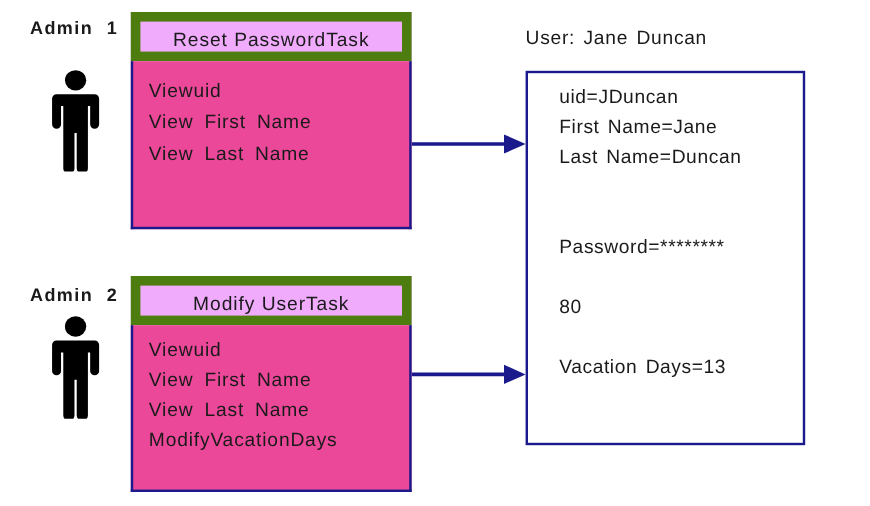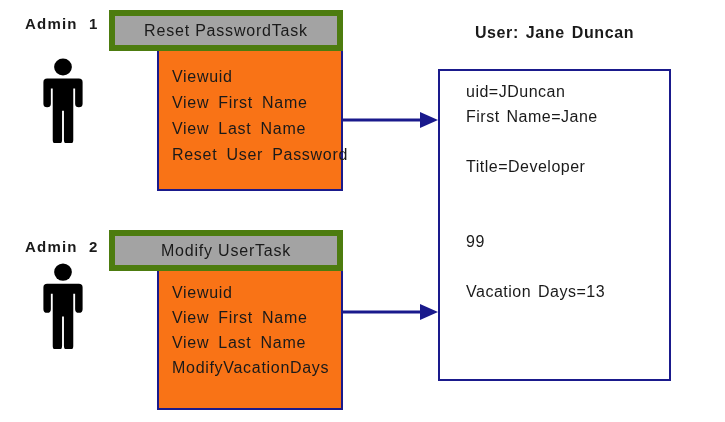--- a/index.html
+++ b/index.html
@@ -19,63 +19,61 @@
     font-weight: bold;
     letter-spacing: 1.2px;
     word-spacing: 6px;
     white-space: nowrap;
   }
   .person-icon { position: absolute; }
 
   .task-box { position: absolute; width: 234px; }
   .task-header {
     box-sizing: border-box;
-    border: 6px solid #4d7c0f;
-    background: #a3a3a3;
+    border: 8px solid #4d7c0f;
+    background: #f0abfc;
     display: flex;
-    align-items: center;
+    align-items: flex-end;
     justify-content: center;
     font-size: 16px;
     letter-spacing: 0.8px;
     white-space: nowrap;
   }
   .task-body {
     box-sizing: border-box;
     border: 2px solid #1a1a8c;
     border-top: none;
-    background: #f97316;
+    background: #ec4899;
     padding: 13px 0 0 13px;
-    margin-left: 48px;
   }
   .perm-line {
     line-height: 26px;
     font-size: 16px;
     letter-spacing: 0.7px;
     word-spacing: 4px;
     white-space: nowrap;
   }
   .task-body.compact { padding-top: 9px; }
   .task-body.compact .perm-line { line-height: 25px; }
 
   .user-title {
     position: absolute;
     left: 438px;
     top: 24px;
     width: 233px;
-    text-align: center;
     font-size: 16px;
-    font-weight: bold;
+    font-weight: normal;
     letter-spacing: 0.6px;
     word-spacing: 2px;
     white-space: nowrap;
   }
   .user-box {
     position: absolute;
     left: 438px;
-    top: 69px;
+    top: 59px;
     width: 233px;
     height: 312px;
     box-sizing: border-box;
     border: 2px solid #1a1a8c;
     background: #ffffff;
     padding: 8px 0 0 26px;
   }
   .user-line {
     height: 25px;
     line-height: 25px;
@@ -99,21 +97,20 @@
   </svg>
 
   <div class="task-box" style="left:109px; top:10px;">
     <div class="task-header" style="height:41px;">
       <span>Reset PasswordTask</span>
     </div>
     <div class="task-body" style="height:140px;">
       <div class="perm-line">Viewuid</div>
       <div class="perm-line">View First Name</div>
       <div class="perm-line">View Last Name</div>
-      <div class="perm-line">Reset User Password</div>
     </div>
   </div>
 
   <div class="abs admin-label" style="left:25px; top:238px;">Admin 2</div>
   <svg class="person-icon" style="left:35px; top:263px;" width="56" height="86" viewBox="0 0 60 95" preserveAspectRatio="none">
     <circle cx="30" cy="10" r="9.5" fill="#000000"></circle>
     <path fill="#000000" d="M13,23 h34 a4,4 0 0 1 4,4 v24 a4,4 0 0 1 -8,0 v-17 h-2 v58 a5,5 0 0 1 -10,0 v-33 h-2 v33 a5,5 0 0 1 -10,0 v-58 h-2 v17 a4,4 0 0 1 -8,0 v-24 a4,4 0 0 1 4,-4 z"></path>
   </svg>
 
   <div class="task-box" style="left:109px; top:230px;">
@@ -135,22 +132,23 @@
 
   <svg class="arrow-svg" style="left:343px; top:300px;" viewBox="0 0 95 24">
     <line x1="0" y1="12" x2="79" y2="12" stroke-width="3" stroke="#1a1a8c"></line>
     <polygon points="77,4 95,12 77,20" fill="#1a1a8c"></polygon>
   </svg>
 
   <div class="user-title">User: Jane Duncan</div>
   <div class="user-box">
     <div class="user-line">uid=JDuncan</div>
     <div class="user-line">First Name=Jane</div>
-    <div class="user-line"></div>
-    <div class="user-line">Title=Developer</div>
+    <div class="user-line">Last Name=Duncan</div>
     <div class="user-line"></div>
     <div class="user-line"></div>
-    <div class="user-line">99</div>
+    <div class="user-line">Password=********</div>
+    <div class="user-line"></div>
+    <div class="user-line">80</div>
     <div class="user-line"></div>
     <div class="user-line">Vacation Days=13</div>
   </div>
 
 </div>
 
 </body></html>

